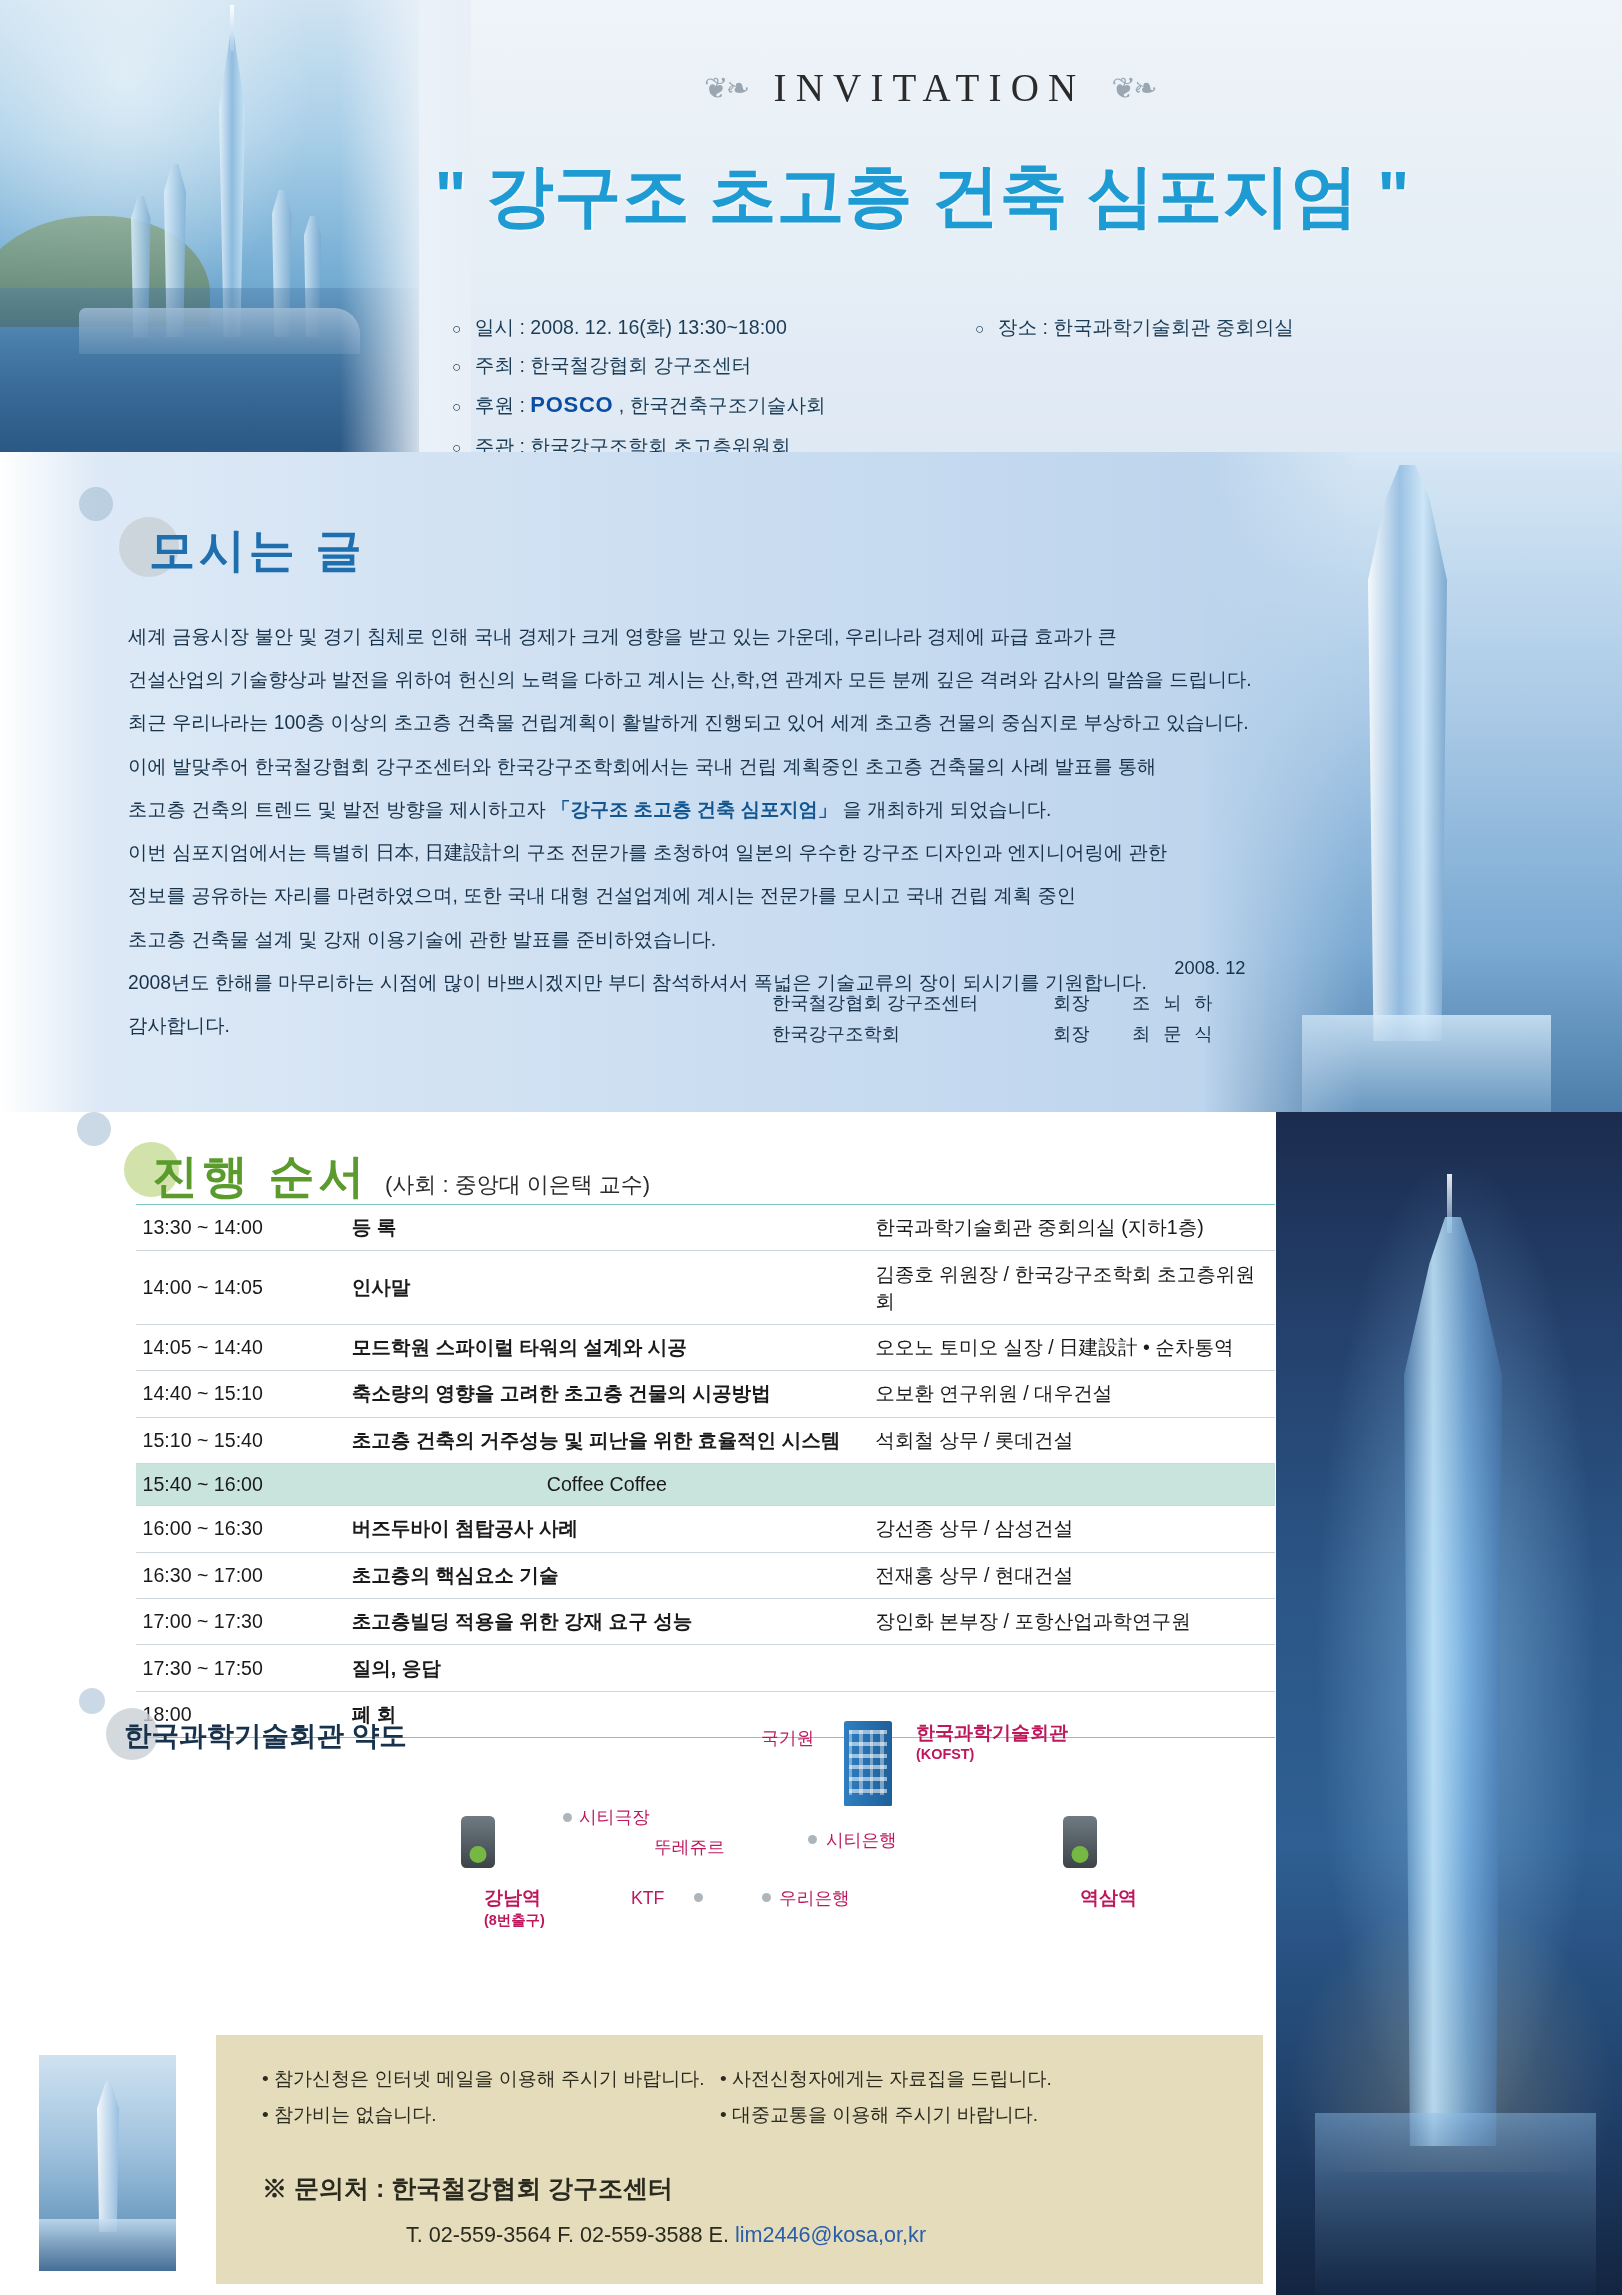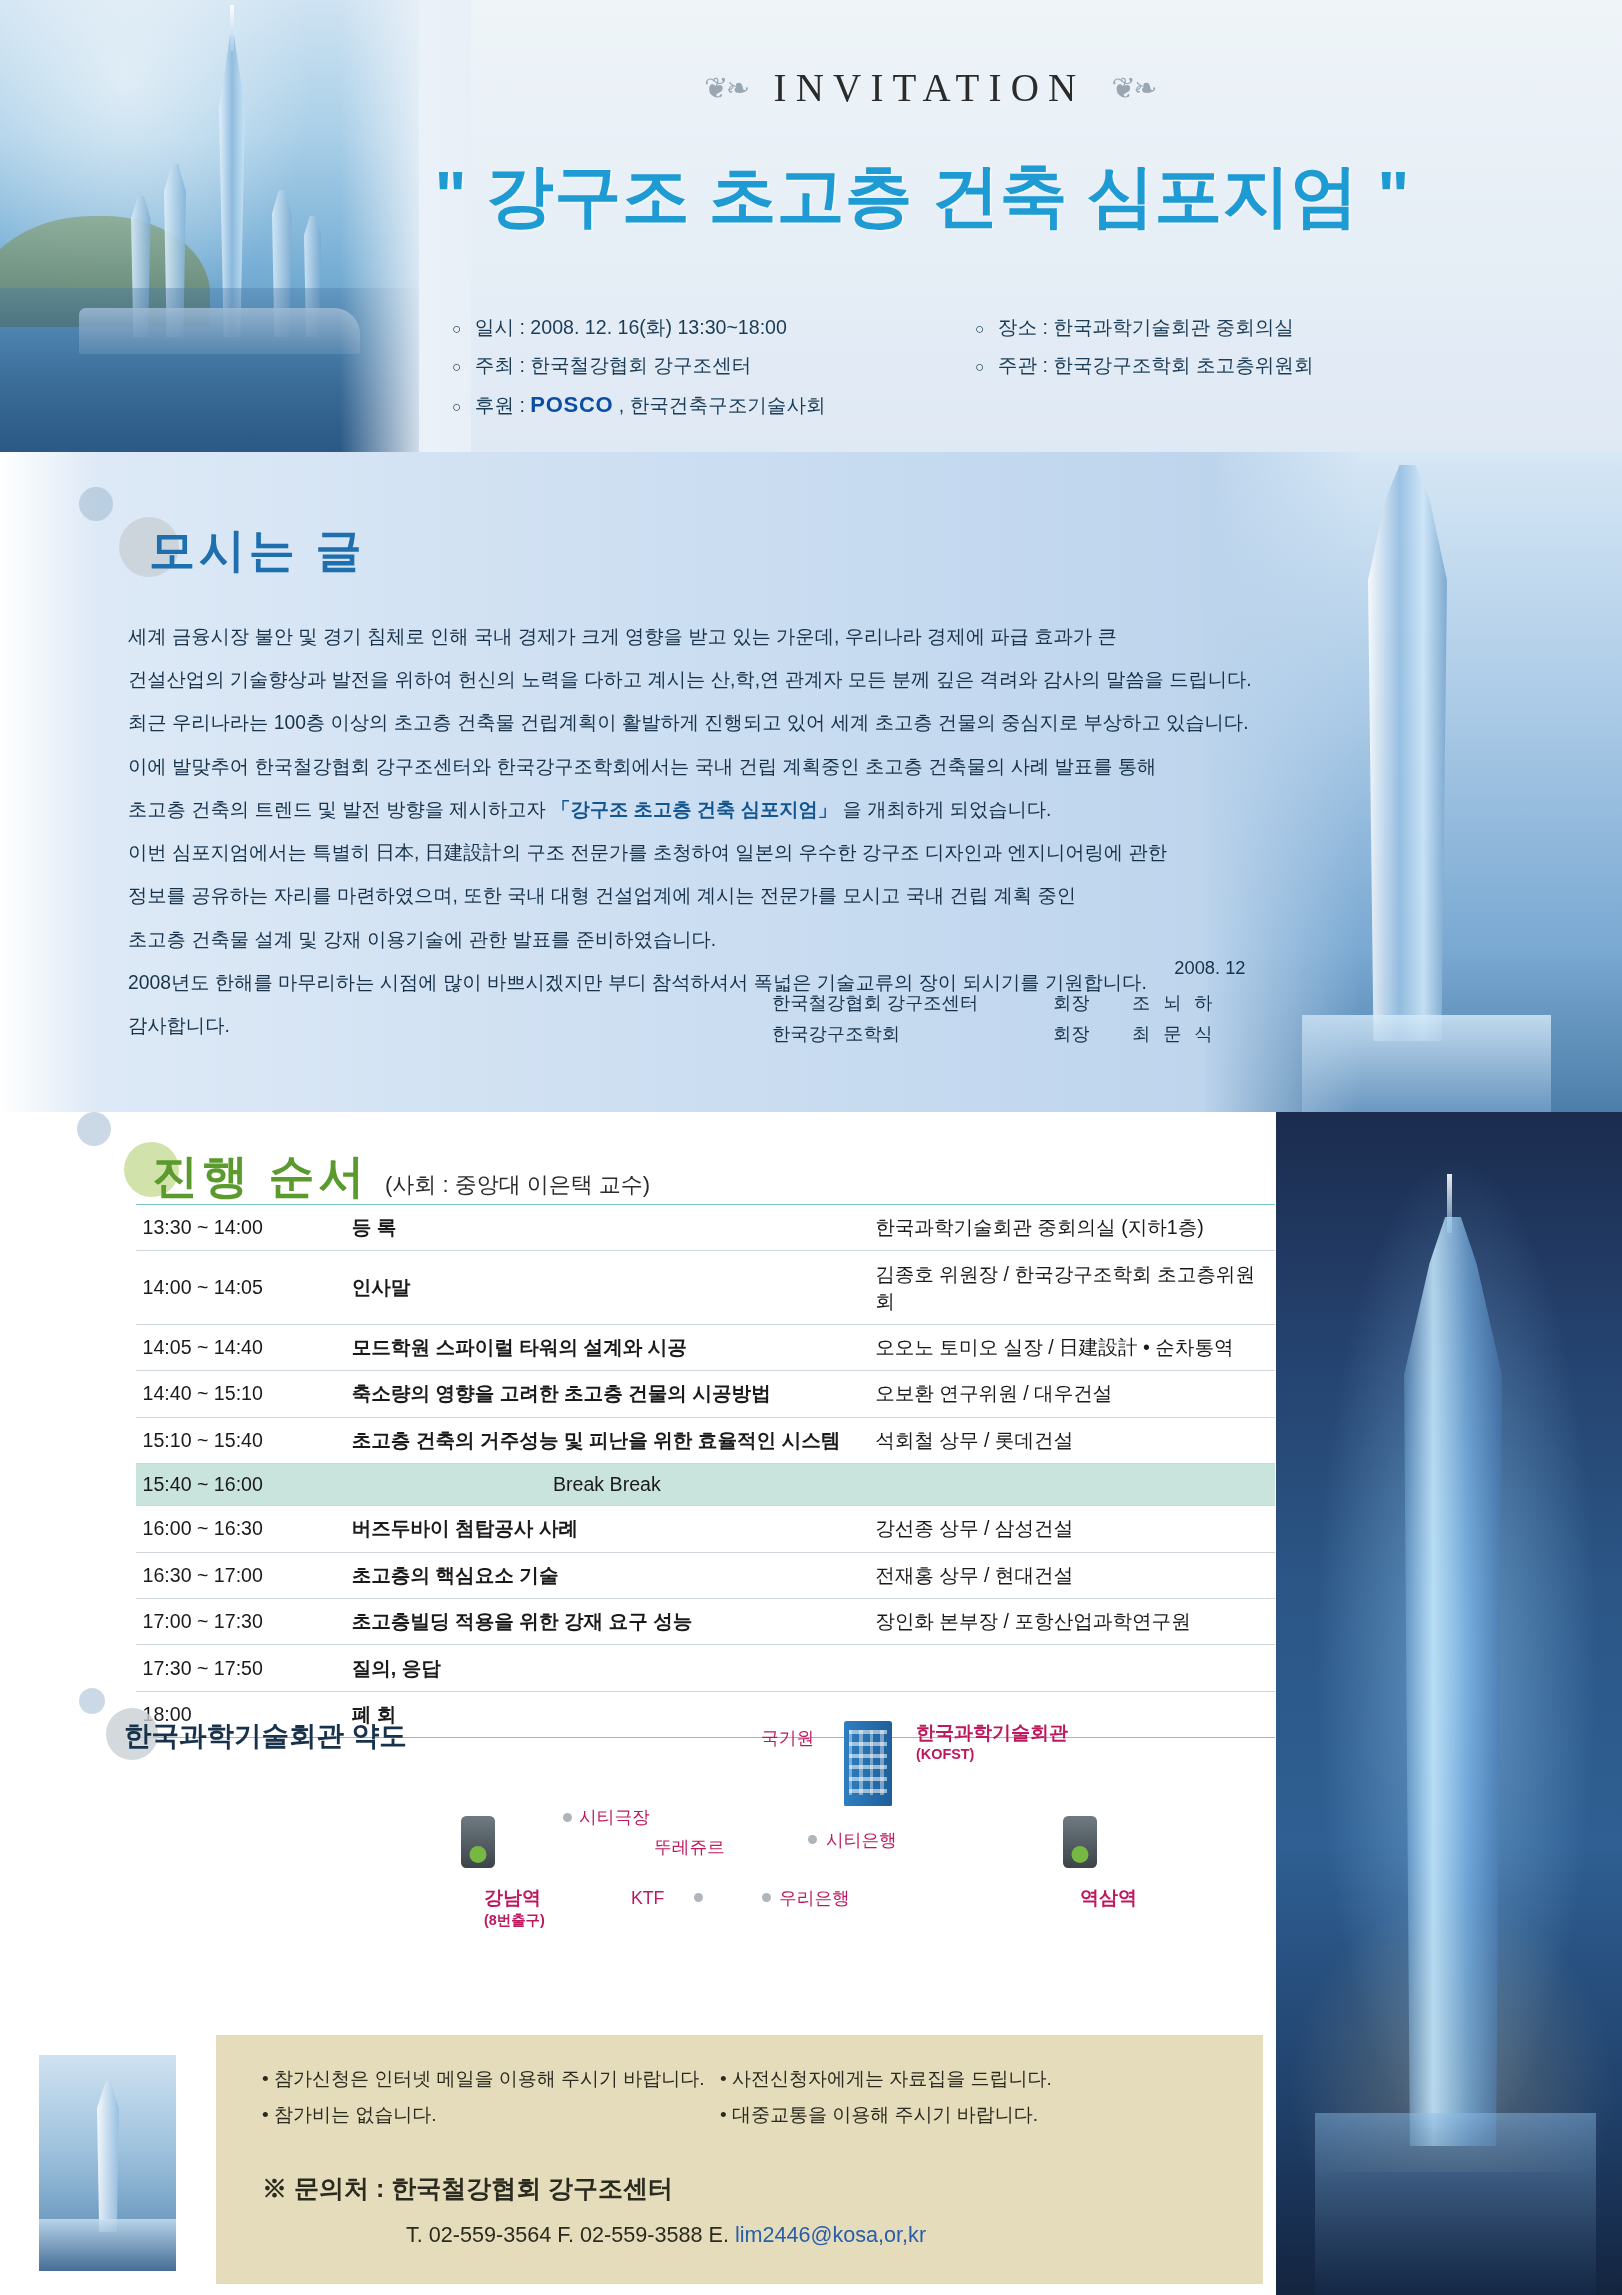--- a/index.html
+++ b/index.html
@@ -281,32 +281,32 @@
         <span>장소</span>
         <span> : </span>
         <span>한국과학기술회관 중회의실</span>
       </div>
       <div class="fact">
         <span class="bullet-o">○</span>
         <span>주최</span>
         <span> : </span>
         <span>한국철강협회 강구조센터</span>
       </div>
-      <div class="fact">
-        <span class="bullet-o">○</span>
-        <span>주관</span>
-        <span> : </span>
-        <span>한국강구조학회 초고층위원회</span>
-      </div>
       <div class="fact" style="grid-column:1 / span 2;">
         <span class="bullet-o">○</span>
         <span>후원</span>
         <span> : </span>
         <span class="posco">POSCO</span>
         <span>, 한국건축구조기술사회</span>
+      </div>
+      <div class="fact">
+        <span class="bullet-o">○</span>
+        <span>주관</span>
+        <span> : </span>
+        <span>한국강구조학회 초고층위원회</span>
       </div>
     </div>
   </div>
 </div>
 
 <div class="greeting">
   <div class="greeting-photo">
     <div class="gp-tower"></div>
     <div class="gp-base"></div>
     <div class="greeting-photo-fade"></div>
@@ -387,21 +387,21 @@
         <td class="t-topic topic-b">축소량의 영향을 고려한 초고층 건물의 시공방법</td>
         <td class="t-who">오보환 연구위원 / 대우건설</td>
       </tr>
       <tr>
         <td class="t-time">15:10 ~ 15:40</td>
         <td class="t-topic topic-b">초고층 건축의 거주성능 및 피난을 위한 효율적인 시스템</td>
         <td class="t-who">석회철 상무 / 롯데건설</td>
       </tr>
       <tr class="coffee">
         <td class="t-time" style="text-align:left;">15:40 ~ 16:00</td>
-        <td class="t-topic">Break Break</td>
+        <td class="t-topic">Coffee Coffee</td>
         <td class="t-who"></td>
       </tr>
       <tr>
         <td class="t-time">16:00 ~ 16:30</td>
         <td class="t-topic topic-b">버즈두바이 첨탑공사 사례</td>
         <td class="t-who">강선종 상무 / 삼성건설</td>
       </tr>
       <tr>
         <td class="t-time">16:30 ~ 17:00</td>
         <td class="t-topic topic-b">초고층의 핵심요소 기술</td>

